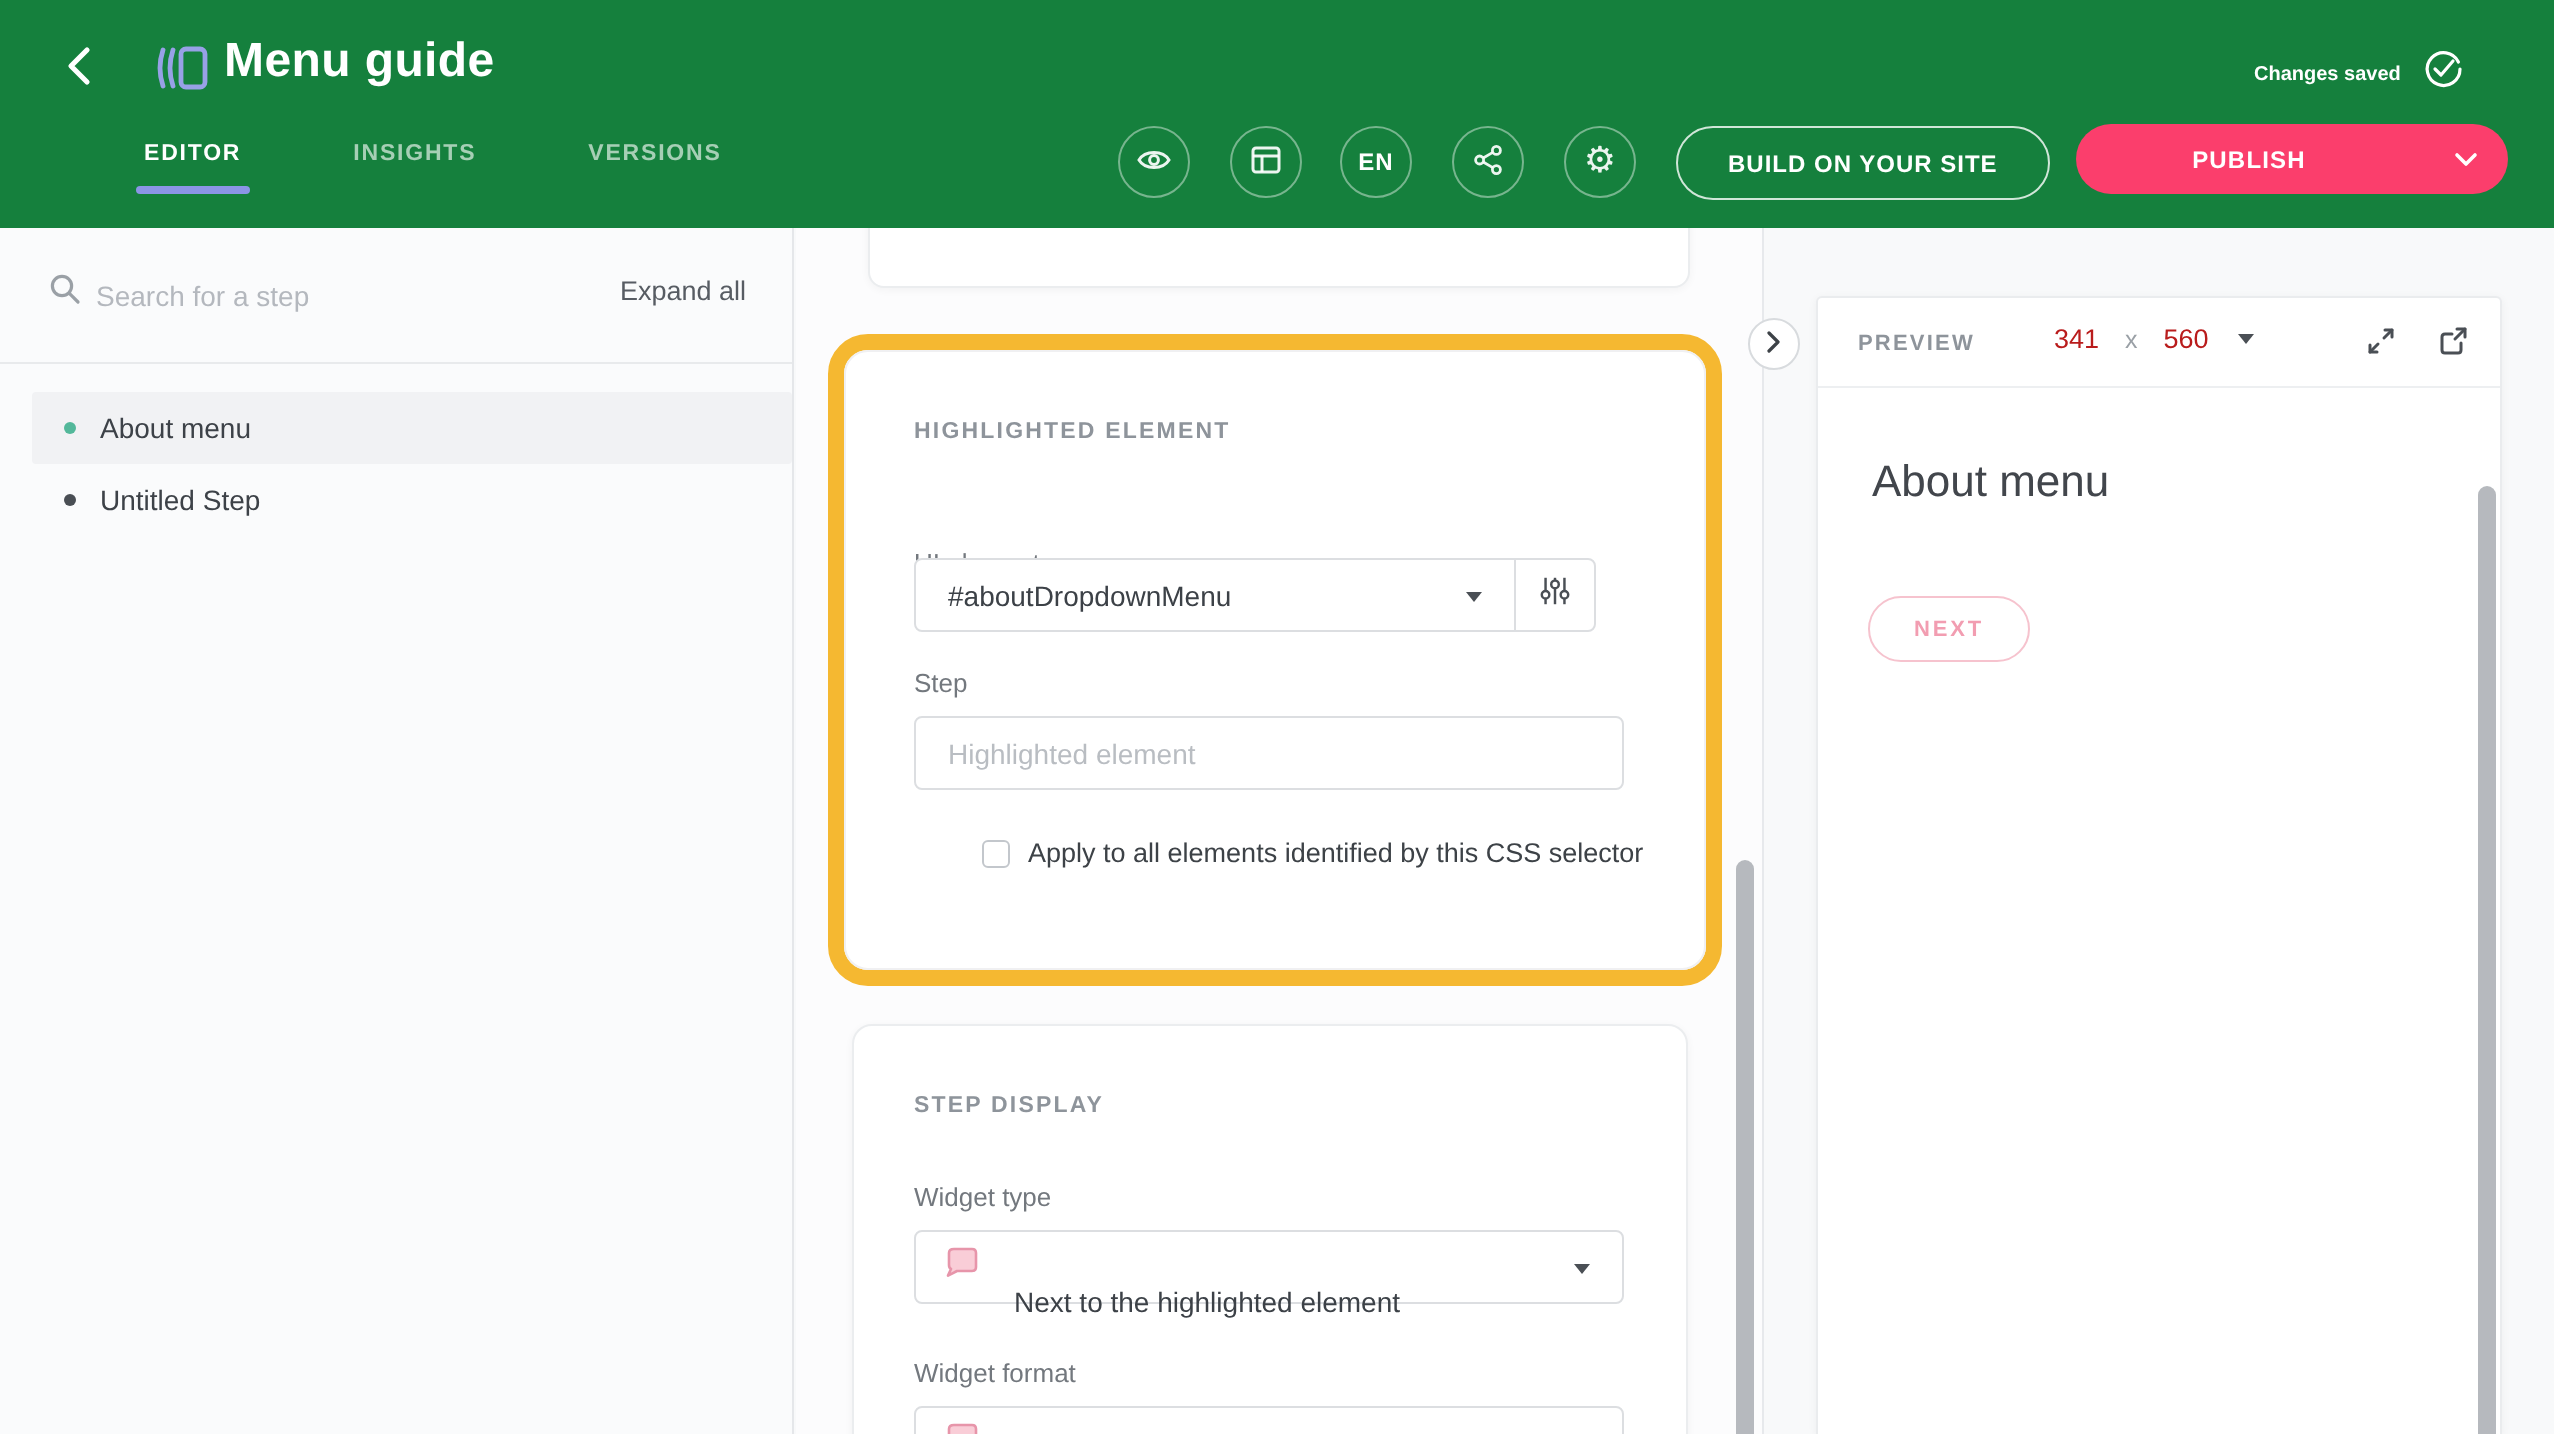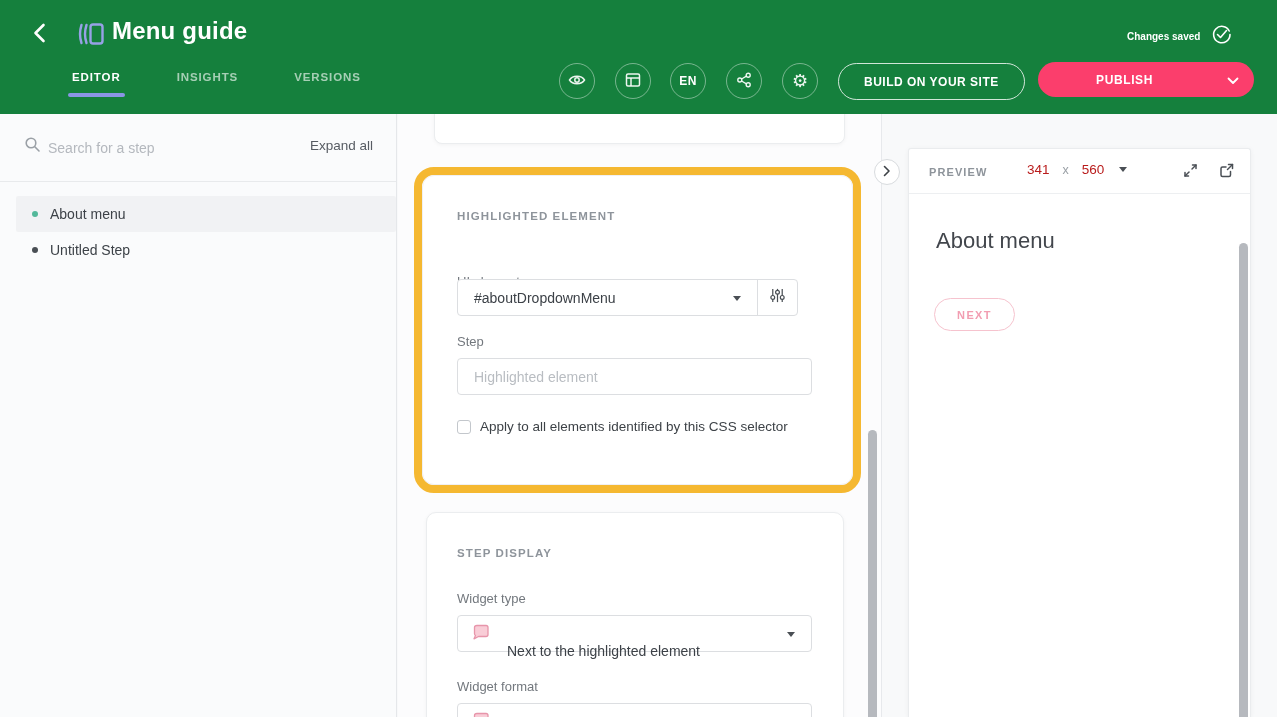--- a/index.html
+++ b/index.html
@@ -51,21 +51,21 @@
   .highlight-inner { position:absolute; inset:0; border:1px solid #f0f0f2; border-radius:12px; }
   .section-heading { position:absolute; font-size:11.5px; font-weight:bold; letter-spacing:1.1px; color:#8e949b; }
   .field-label { position:absolute; font-size:13px; color:#73787e; }
   .select-group { position:absolute; width:341px; height:37px; border:1px solid #dcdee1; border-radius:4px; background:#fff; display:flex; }
   .select-main { flex:1; position:relative; display:flex; align-items:center; padding-left:16px; cursor:pointer; }
   .select-value { font-size:14px; color:#3c4147; }
   .caret-down { position:absolute; right:16px; top:16px; width:0; height:0; border-left:4.5px solid transparent; border-right:4.5px solid transparent; border-top:5.5px solid #4a4f55; }
   .select-tool-seg { width:40px; border-left:1px solid #dcdee1; display:flex; align-items:center; justify-content:center; cursor:pointer; }
   .text-input { position:absolute; width:355px; height:37px; border:1px solid #dcdee1; border-radius:4px; padding:0 16px; font-size:14px; color:#3c4147; outline:none; font-family:inherit; background:#fff; }
   .text-input::placeholder { color:#b9bdc2; }
-  .checkbox-row { position:absolute; display:flex; align-items:center; gap:9px; }
+  .checkbox-row { position:absolute; display:flex; align-items:center; gap:9px;margin-left:34px; }
   .checkbox { appearance:none; -webkit-appearance:none; width:14px; height:14px; border:1px solid #c3c7cc; border-radius:3px; background:#fff; cursor:pointer; margin:0; }
   .step-display-card { position:absolute; left:28px; top:398px; width:418px; height:230px; border-radius:10px; }
   .widget-select { position:absolute; width:355px; height:37px; border:1px solid #dcdee1; border-radius:4px; background:#fff; display:flex; align-items:center; cursor:pointer; }
   .widget-select .w-icon { margin-left:12px; }
   .widget-select .select-value { margin-left:16px;margin-top:35px; }
   .main-scrollbar { position:absolute; left:868px; top:430px; width:9px; height:300px; border-radius:4.5px; background:#b6b9be; z-index:6; cursor:pointer; }
 
   
   .collapse-btn { position:absolute; left:874px; top:159px; width:26px; height:26px; border-radius:50%; background:#fff; border:1px solid #d8dbde; display:flex; align-items:center; justify-content:center; cursor:pointer; z-index:7; }
 

